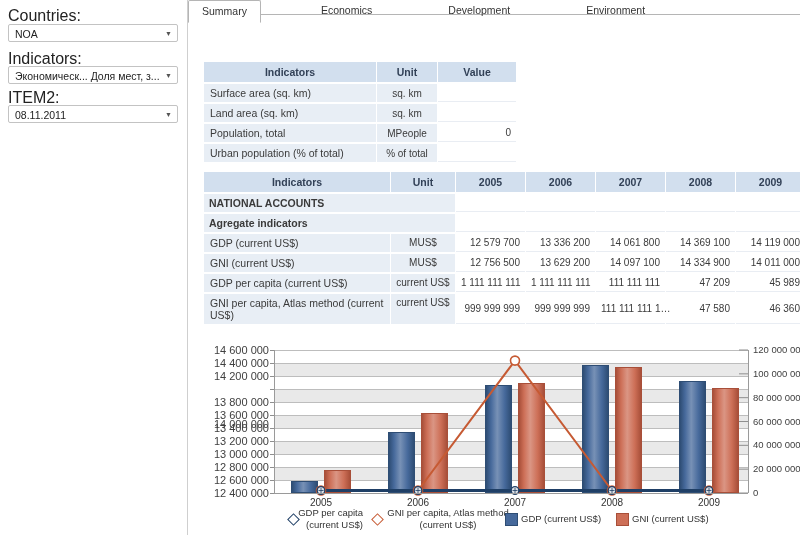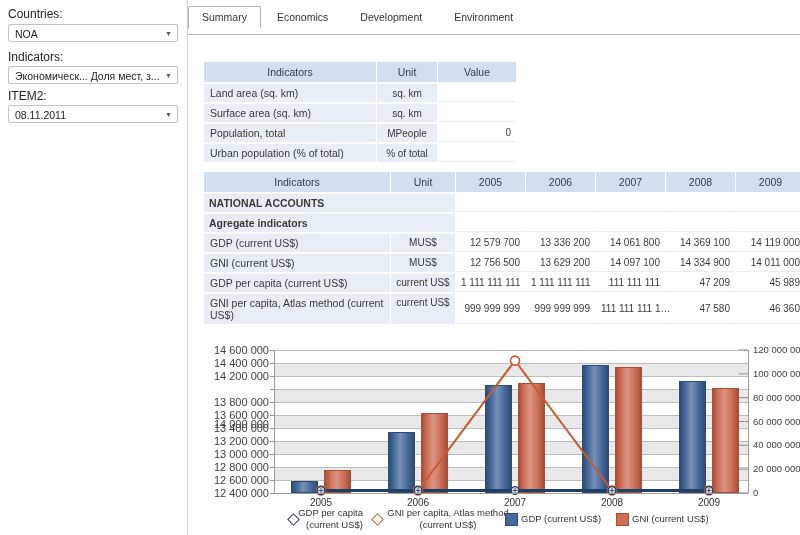--- a/index.html
+++ b/index.html
@@ -1,39 +1,39 @@
 <!DOCTYPE html>
 <html><head>
 <meta charset="utf-8">
 <style>
   html,body{margin:0;padding:0;background:#fff;}
   .page{position:relative;width:800px;height:535px;background:#fff;overflow:hidden;
         font-family:"Liberation Sans",sans-serif;color:#333;}
   
   .sidebar{position:absolute;left:0;top:0;width:187px;height:535px;background:#fff;}
-  .fld-label{position:absolute;left:8px;font-size:12px;color:#222;}
+  .fld-label{position:absolute;left:8px;font-size:16px;color:#222;}
   .select{position:absolute;left:8px;width:170px;height:18px;line-height:18px;
           border:1px solid #c3c3c3;border-radius:2px;background:#fff;
           font-size:10.5px;color:#222;padding-left:6px;box-sizing:border-box;cursor:default;}
   .select .txt{display:block;width:148px;overflow:hidden;white-space:nowrap;}
   .select .arr{position:absolute;right:5px;top:0;font-size:7px;color:#555;line-height:18px;}
   
   .main{position:absolute;left:187px;top:0;width:613px;height:535px;background:#fff;
         border-left:1px solid #cfcfcf;box-sizing:border-box;overflow:hidden;}
-  .tabstrip{position:absolute;left:0;top:0;width:100%;height:35px;
-            border-bottom:1px solid #b5b5b5;display:flex;align-items:center;box-sizing:border-box;}
+  .tabstrip{position:absolute;left:0;top:0;width:100%;height:15px;
+            border-bottom:1px solid #b5b5b5;display:flex;align-items:flex-start;box-sizing:border-box;gap:44px;}
   .tab{font-size:10.5px;color:#333;padding:4px 16px 5px;white-space:nowrap;cursor:default;}
   .tab.active{background:#fff;border:1px solid #b5b5b5;border-bottom:1px solid #fff;
               border-radius:2px 2px 0 0;margin-bottom:-1px;padding:4px 13px 5px;}
   .title{position:absolute;left:0;top:30px;width:100%;text-align:center;
          font-size:15px;font-weight:bold;color:#1c1c1c;}
   
   table{border-collapse:separate;border-spacing:1px 2px;table-layout:fixed;
         font-size:10.5px;color:#3a3a3a;}
-  th{background:#d2dfee;color:#324157;font-weight:normal;padding:4px 4px;text-align:center;margin-top:17px;}
+  th{background:#d2dfee;color:#324157;font-weight:bold;padding:4px 4px;text-align:center;margin-top:17px;}
   td.ind{background:#e8eef5;padding:3px 6px;text-align:left;}
   td.unit{background:#e8eef5;text-align:center;white-space:nowrap;padding:3px 2px;font-size:10px;}
   td.val{background:#fff;text-align:right;padding:3px 5px;border-bottom:1px solid #e9edf3;
          white-space:nowrap;font-size:10px;}
   td.sec{background:#e8eef5;font-weight:bold;padding:3px 5px;}
   #summary-table{position:absolute;left:15px;top:60px;width:312px;}
   #accounts-table{position:absolute;left:15px;top:170px;width:598px;}
   
   .chart{position:absolute;left:0;top:0;width:613px;height:535px;pointer-events:none;}
   .plot{position:absolute;left:86px;top:350px;width:474px;height:143px;
@@ -89,26 +89,26 @@
         </colgroup>
         <thead>
           <tr>
             <th>Indicators</th>
             <th>Unit</th>
             <th>Value</th>
           </tr>
         </thead>
         <tbody>
           <tr>
+            <td class="ind">Surface area (sq. km)</td>
+            <td class="unit">sq. km</td>
+            <td class="val"></td>
+          </tr>
+          <tr>
             <td class="ind">Land area (sq. km)</td>
-            <td class="unit">sq. km</td>
-            <td class="val"></td>
-          </tr>
-          <tr>
-            <td class="ind">Surface area (sq. km)</td>
             <td class="unit">sq. km</td>
             <td class="val"></td>
           </tr>
           <tr>
             <td class="ind">Population, total</td>
             <td class="unit">MPeople</td>
             <td class="val">0</td>
           </tr>
           <tr>
             <td class="ind">Urban population (% of total)</td>

